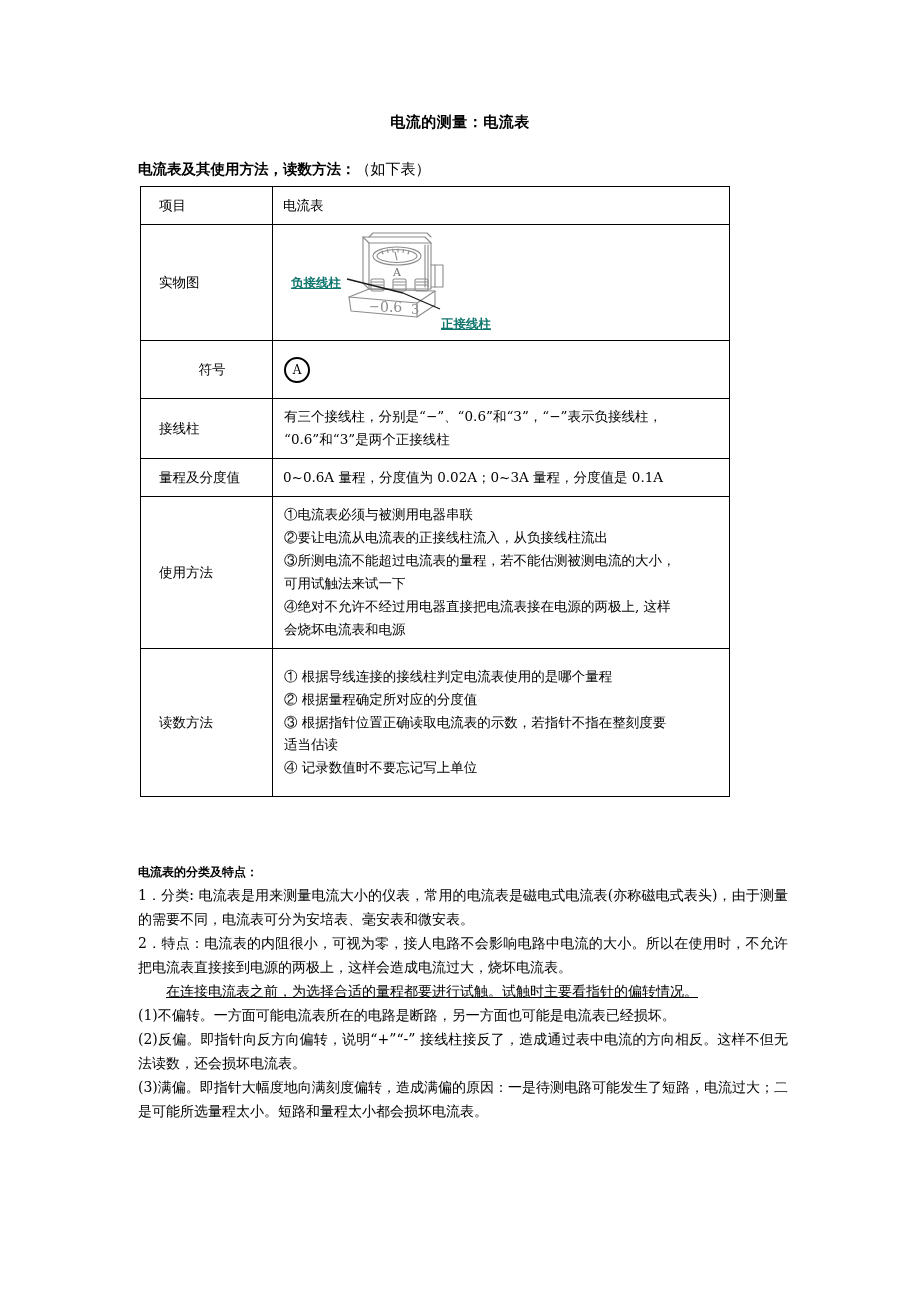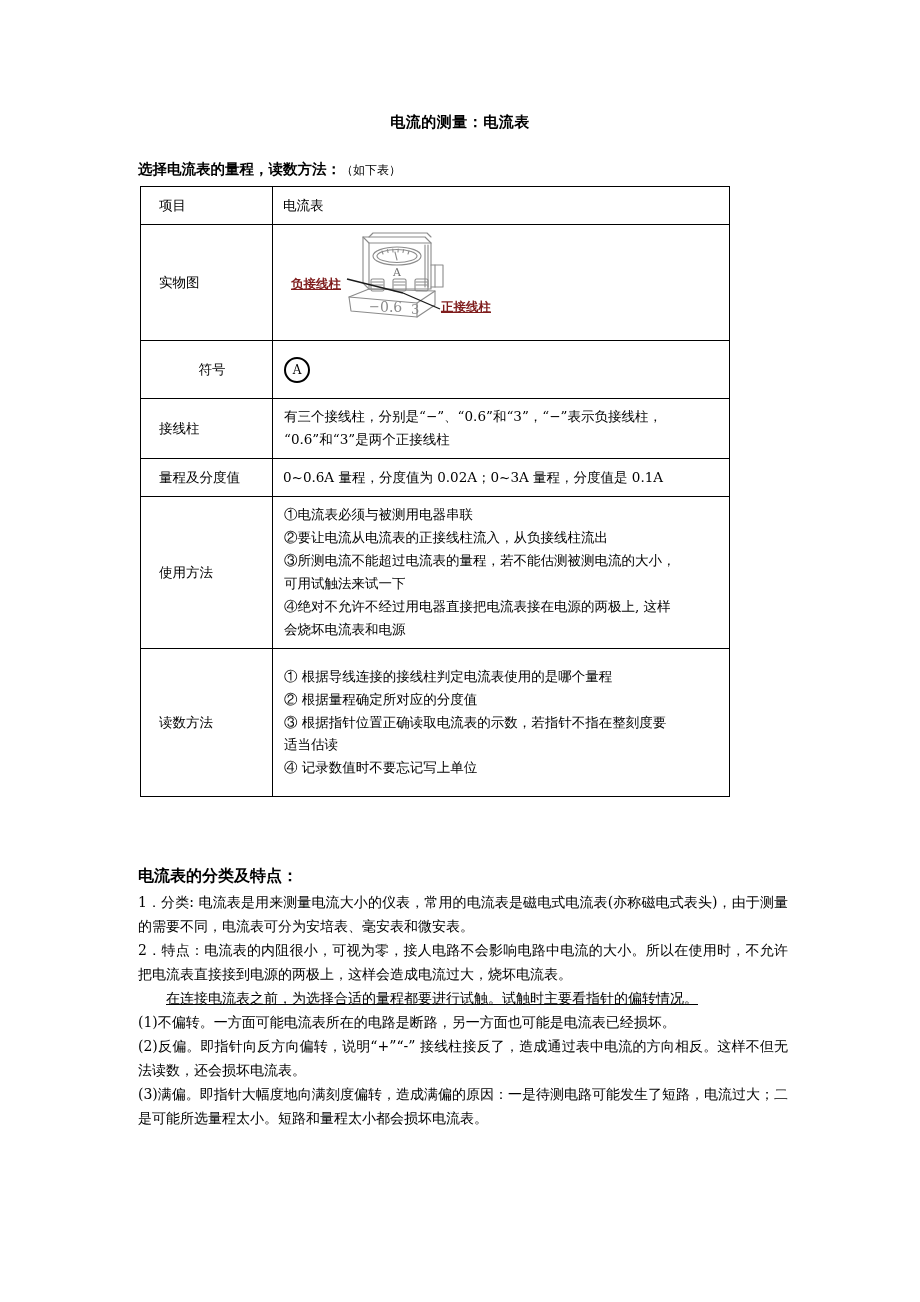--- a/index.html
+++ b/index.html
@@ -42,21 +42,21 @@
     position: absolute;
     left: 138px;
     top: 160px;
     font-size: 14.5px;
     font-weight: bold;
     font-family: "DejaVu Serif", "Liberation Serif", serif;
     white-space: nowrap;
   }
   .table-heading .paren {
     font-weight: normal;
-    font-size: 12px;
+    font-size: 15px;
     text-align: right;
   }
 
   
   .spec-table {
     position: absolute;
     left: 140px;
     top: 186px;
     width: 590px;
     border-collapse: collapse;
@@ -98,29 +98,29 @@
     width: 100%;
     height: 104px;
   }
   .ammeter-svg {
     position: absolute;
     left: 2px;
     top: 0px;
   }
   .term-label {
     position: absolute;
-    font-family: Liberation Sans, sans-serif;
+    font-family: Liberation Mono, monospace;
     font-size: 12.5px;
     font-weight: bold;
-    color: #7f1d1d;
+    color: #0f766e;
     text-decoration: underline;
     white-space: nowrap;
   }
   .label-neg { left: 8px;  top: 43px; }
-  .label-pos { left: 158px; top: 66px; }
+  .label-pos { left: 158px; top: 84px; }
 
   
   .symbol-a {
     width: 22px;
     height: 22px;
     border: 2px solid #000;
     border-radius: 50%;
     display: flex;
     align-items: center;
     justify-content: center;
@@ -141,36 +141,36 @@
     line-height: 1.72;
   }
   .body-block p {
     margin: 0;
     padding: 0;
     text-align: justify;
     text-justify: inter-ideograph;
   }
   .body-block p.bold-head {
     font-weight: bold;
-    font-size: 16px;
+    font-size: 12px;
   }
   .body-block p.indent2 {
     text-indent: 2em;
     text-decoration: underline;
   }
 </style>
 </head>
 <body>
 
 <div class="page">
 
   <div class="doc-title">电流的测量：电流表</div>
 
   <div class="table-heading">
-    <span>选择电流表的量程，读数方法：</span><span class="paren">（如下表）</span>
+    <span>电流表及其使用方法，读数方法：</span><span class="paren">（如下表）</span>
   </div>
 
   <table class="spec-table">
     <tbody>
 
       <tr class="row-item">
         <td class="label-col">项目</td>
         <td class="value-col">电流表</td>
       </tr>
 

